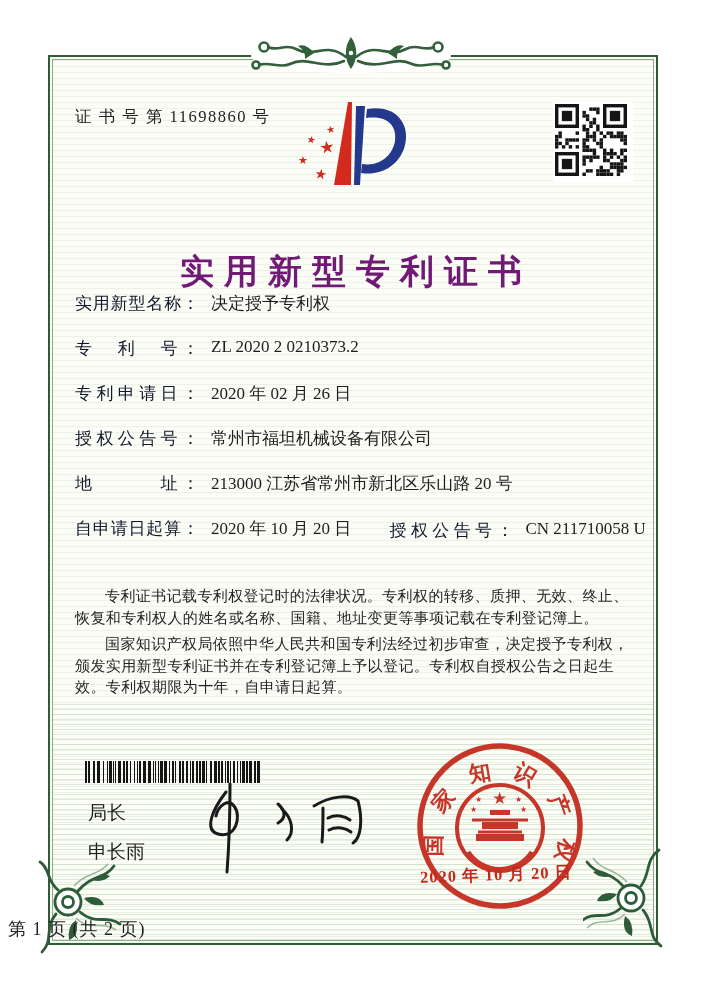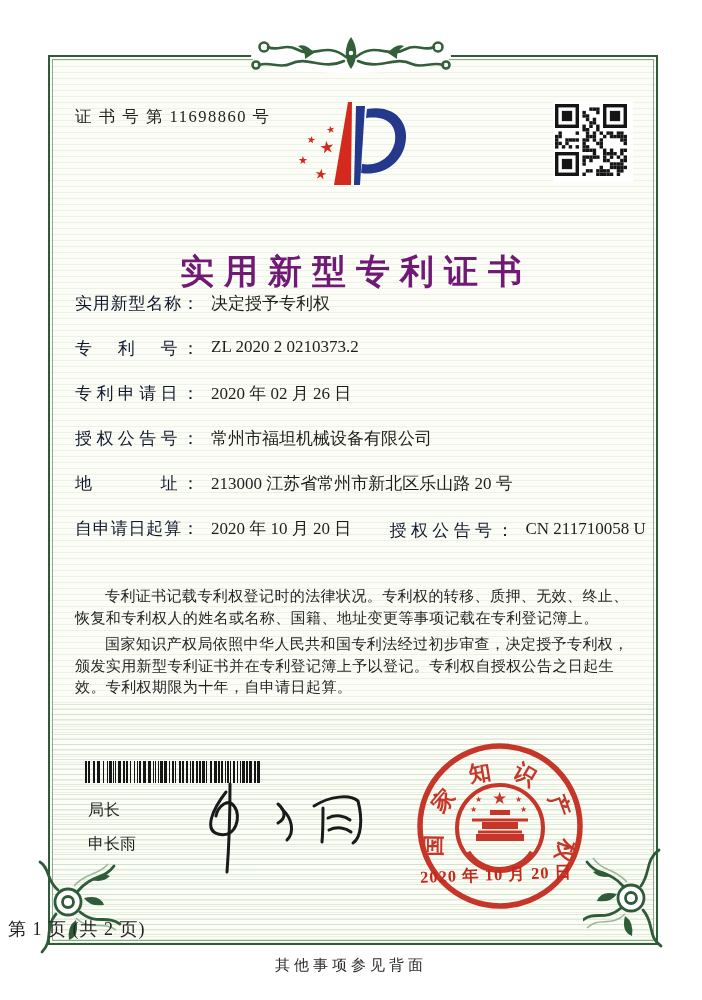--- a/index.html
+++ b/index.html
@@ -39,21 +39,21 @@
     vertical-align:top;color:#0f172a;
   }
   .fvalue{margin-left:12px;color:#1d1d1d;}
   .grant-pair{display:inline-block;}
   .grant-pair.second{margin-left:34px;}
   
   .body-text{position:absolute;left:75px;top:586px;width:557px;font-size:15px;line-height:21.5px;letter-spacing:0.4px;color:#242424;}
   .body-text p{margin:0 0 5px 0;text-indent:2em;}
   
   .barcode{position:absolute;left:85px;top:761px;width:182px;height:22px;}
-  .director{position:absolute;left:88px;top:800px;font-size:16px;color:#1d1d1d;}
+  .director{position:absolute;left:88px;top:800px;font-size:19px;color:#1d1d1d;}
   .director .role{margin-bottom:13px;}
   .signature{position:absolute;left:192px;top:776px;width:185px;height:102px;}
   .seal{position:absolute;left:412px;top:740px;width:176px;height:176px;opacity:0.93;}
   .seal-date{
     position:absolute;left:420px;top:864px;width:160px;font-size:16.5px;font-weight:bold;
     color:#c3281b;letter-spacing:1px;transform:rotate(-2deg);white-space:nowrap;
   }
   .page-num{position:absolute;left:8px;right:0;top:917px;text-align:left;font-size:18px;letter-spacing:1px;color:#222;}
   .back-note{position:absolute;left:0;right:0;top:956px;text-align:center;font-size:15px;letter-spacing:4px;color:#2b2b2b;}
   
@@ -422,15 +422,14 @@
         <text x="108" y="72" font-size="8">★</text>
         <rect x="70" y="82" width="36" height="7"></rect>
         <rect x="64" y="94" width="48" height="7"></rect>
         <rect x="78" y="70" width="20" height="5"></rect>
       </g>
     </svg>
   </div>
   <div class="seal-date">2020 年 10 月 20 日</div>
 
   <div class="page-num">第 1 页 (共 2 页)</div>
-  <div class="back-note">其他事项参见背面</div>
 
 </div>
 
 </body></html>

